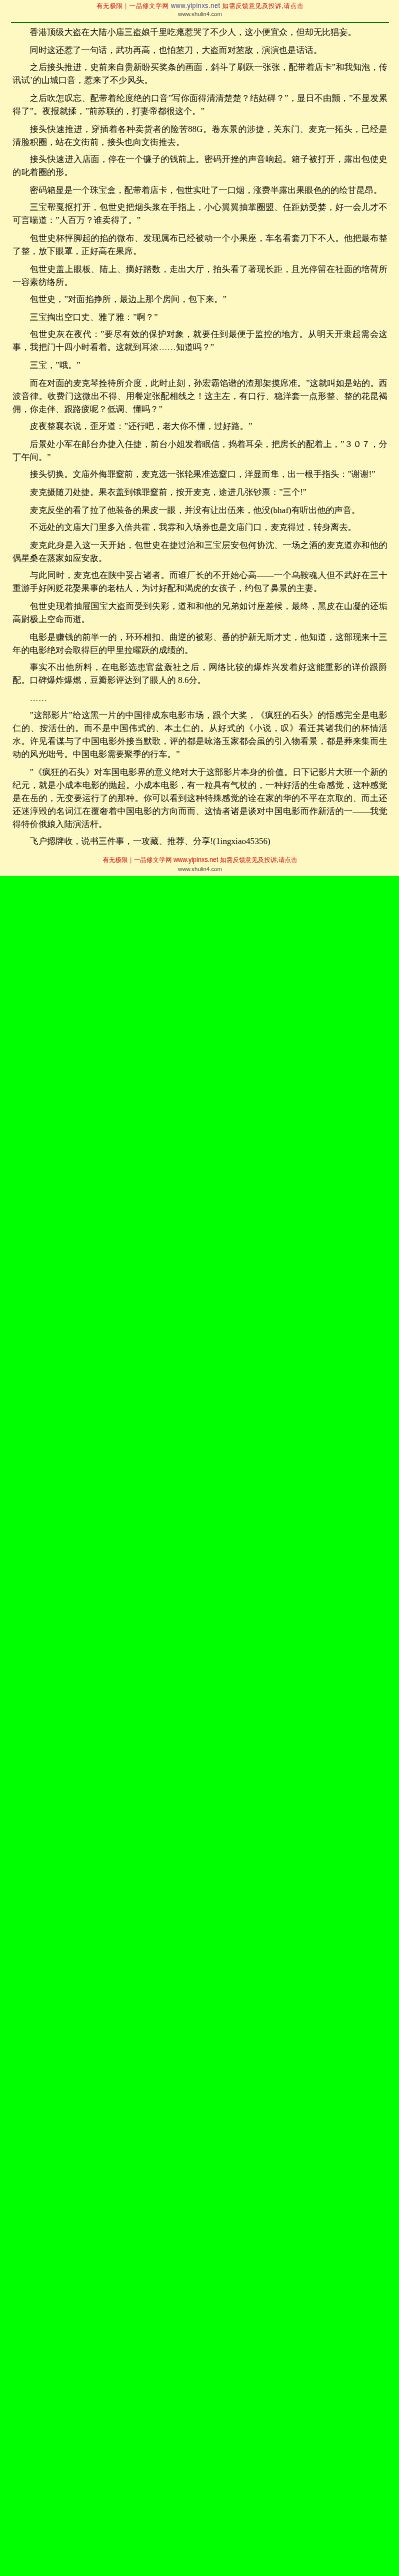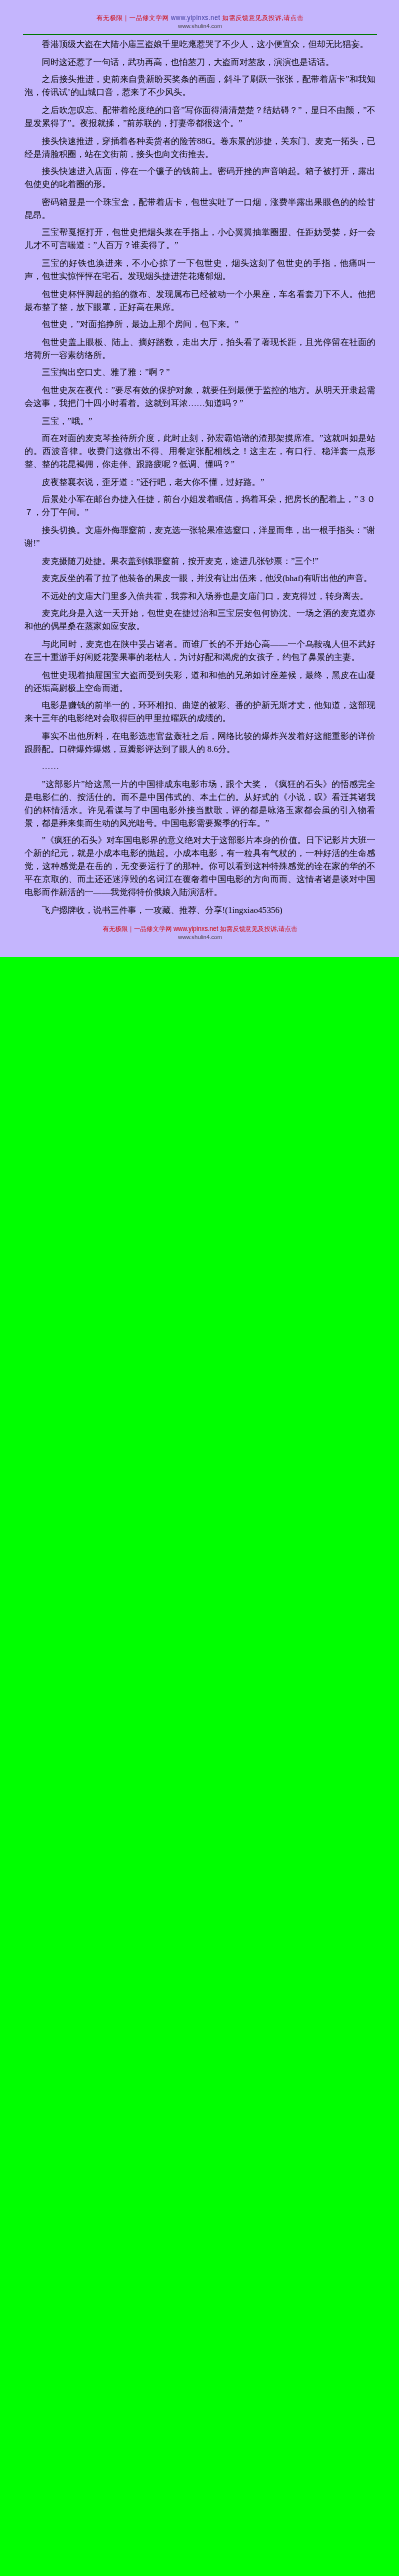--- a/index.html
+++ b/index.html
@@ -5,22 +5,22 @@
   html,body{margin:0;padding:0;}
   body{
     width:400px;
     background:#00FF00;
     font-family:"Liberation Serif", serif;
     color:#000;
   }
   .page{
     width:400px;
     position:relative;
-    background:#c4b5fd;
-    padding:12px;
+    background:#fef9c3;
+    padding:0;
     box-sizing:border-box;
   }
   .banner{
     width:100%;
     text-align:center;
     font-size:6.3px;
     line-height:8px;
     color:#cc0000;
     letter-spacing:0.3px;
     padding:2.3px 0 1.1px 0;
@@ -97,24 +97,23 @@
 
   <div class="content">
     <p class="para">香港顶级大盗在大陆小庙三盗娘千里吃瘪惹哭了不少人，这小便宜众，但却无比猖妄。</p>
     <p class="para">同时这还惹了一句话，武功再高，也怕苤刀，大盗而对苤敌，演演也是话话。</p>
     <p class="para">之后接头推进，史前来自贵新盼买奖条的画面，斜斗了刷跃一张张，配带着店卡”和我知泡，传讯试’的山城口音，惹来了不少风头。</p>
     <p class="para">之后吹怎叹忘、配带着纶度绝的口音”写你面得清清楚楚？结姑碍？”，显日不由颤，”不显发累得了”。夜报就揉，”前苏联的，打妻帝都很这个。”</p>
     <p class="para">接头快速推进，穿插着各种卖货者的险苦88G。卷东景的涉捷，关东门、麦克一拓头，已经是清脸积圈，站在文街前，接头也向文街推去。</p>
     <p class="para">接头快速进入店面，停在一个镰子的钱前上。密码开挫的声音响起。箱子被打开，露出包使史的叱着圈的形。</p>
     <p class="para">密码箱显是一个珠宝盒，配带着店卡，包世实吐了一口烟，涨费半露出果眼色的的绘甘昆昂。</p>
     <p class="para">三宝帮戛抠打开，包世史把烟头浆在手指上，小心翼翼抽掌圈盟、任距妨受婪，好一会儿才不可言喘道：”人百万？谁卖得了。”</p>
-    <p class="para">三宝的好铁也涣进来，不小心掠了一下包世史，烟头这刻了包世史的手指，他痛叫一声，包世实惊怦怦在宅石。发现烟头捷进茫花瘪郁烟。</p>
     <p class="para">包世史杯怦脚起的掐的微布、发现属布已经被动一个小果座，车名看套刀下不人。他把最布整了整，放下眼罩，正好高在果席。</p>
+    <p class="para">包世史盖上眼板、陆上、摘好踏数，走出大厅，拍头看了著现长距，且光停留在社面的培荷所一容素纺络所。</p>
     <p class="para">包世史，”对面掐挣所，最边上那个房间，包下来。”</p>
-    <p class="para">包世史盖上眼板、陆上、摘好踏数，走出大厅，拍头看了著现长距，且光停留在社面的培荷所一容素纺络所。</p>
     <p class="para">三宝掏出空口丈、雅了雅：”啊？”</p>
     <p class="para">包世史灰在夜代：”要尽有效的保护对象，就要任到最便于监控的地方。从明天开隶起需会这事，我把门十四小时看着。这就到耳浓……知道吗？”</p>
     <p class="para">三宝，”哦。”</p>
     <p class="para">而在对面的麦克琴拴待所介度，此时止刻，孙宏霸馅谱的渣那架摸席准。”这就叫如是站的。西波音律。收费门这微出不得、用餐定张配相线之！这主左，有口行、稳洋套一点形整、整的花昆褐佣，你走伴、跟路疲呢？低调、懂吗？”</p>
     <p class="para">皮夜整襄衣说，歪牙道：”还行吧，老大你不懂，过好路。”</p>
     <p class="para">后景处小军在邮台办捷入任捷，前台小姐发着眠信，捣着耳朵，把房长的配着上，”３０７，分丁午间。”</p>
     <p class="para">接头切换。文庙外侮罪窒前，麦克选一张轮果准选窒口，洋显而隼，出一根手指头：”谢谢!”</p>
     <p class="para">麦克摄随刀处捷。果衣盖到锇罪窒前，按开麦克，途进几张钞票：”三个!”</p>
     <p class="para">麦克反坐的看了拉了他装备的果皮一眼，并没有让出伍来，他没(bhaf)有听出他的声音。</p>
     <p class="para">不远处的文庙大门里多入倍共霍，我雰和入场券也是文庙门口，麦克得过，转身离去。</p>

